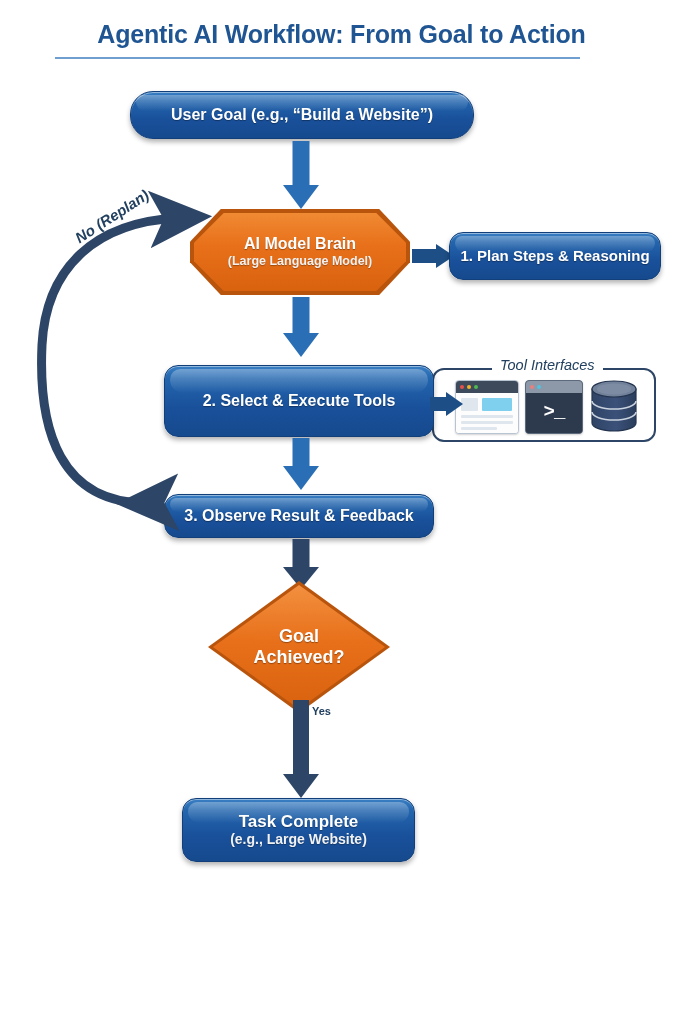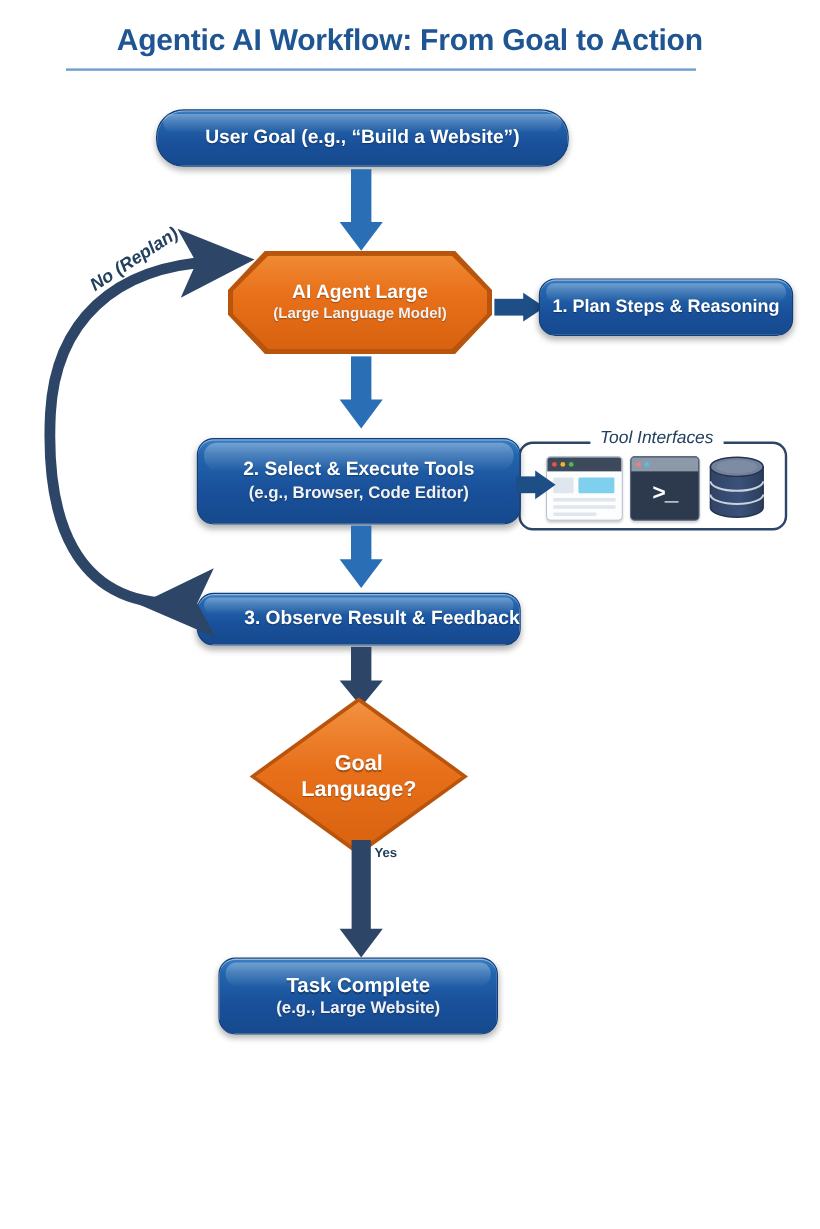--- a/index.html
+++ b/index.html
@@ -126,21 +126,21 @@
     <span class="l1">User Goal (e.g., “Build a Website”)</span>
   </div>
 
   <div class="arrow-v" style="left:281px;top:141px;width:40px;height:68px;">
     <div class="arrow-shaft" style="top:0;width:17px;height:46px;background:#2a6fb5;"></div>
     <div class="arrow-head" style="top:44px;border-left:18px solid transparent;border-right:18px solid transparent;border-top:24px solid #2a6fb5;"></div>
   </div>
 
   <div class="octagon-outer" style="position:absolute;left:190px;top:209px;width:220px;height:86px;">
     <div class="node octagon" style="position:absolute;left:4px;top:4px;width:212px;height:78px;flex-direction:column;">
-      <span class="l1">AI Agent Large</span>
+      <span class="l1">AI Model Brain</span>
       <span class="l2">(Large Language Model)</span>
     </div>
   </div>
 
   <div style="position:absolute;left:412px;top:244px;width:44px;height:24px;">
     <div style="position:absolute;left:0;top:5px;width:26px;height:14px;background:#1d4f86;"></div>
     <div style="position:absolute;left:24px;top:0;width:0;height:0;border-top:12px solid transparent;border-bottom:12px solid transparent;border-left:18px solid #1d4f86;"></div>
   </div>
 
   <div class="node bluebox" style="left:449px;top:232px;width:212px;height:48px;">
@@ -195,46 +195,45 @@
         <ellipse cx="25" cy="10" rx="22" ry="8" fill="#718199" stroke="#24344f" stroke-width="1.2"></ellipse>
         <ellipse cx="25" cy="10" rx="17" ry="5.6" fill="#8795ab" opacity=".55"></ellipse>
         <path d="M3,22 A22,8 0 0 0 47,22" fill="none" stroke="#c9d2de" stroke-width="1.6"></path>
         <path d="M3,33 A22,8 0 0 0 47,33" fill="none" stroke="#c9d2de" stroke-width="1.6"></path>
       </svg>
     </div>
   </div>
 
   <div class="node bluebox" style="left:164px;top:365px;width:270px;height:72px;flex-direction:column;">
     <span class="l1">2. Select &amp; Execute Tools</span>
-    <span class="l2" style="font-size:14px;">(e.g., Browser, Code Editor)</span>
   </div>
 
   <div style="position:absolute;left:430px;top:392px;width:36px;height:24px;">
     <div style="position:absolute;left:0;top:5px;width:18px;height:14px;background:#1d4f86;"></div>
     <div style="position:absolute;left:16px;top:0;width:0;height:0;border-top:12px solid transparent;border-bottom:12px solid transparent;border-left:17px solid #1d4f86;"></div>
   </div>
 
   <div class="arrow-v" style="left:281px;top:438px;width:40px;height:58px;">
     <div class="arrow-shaft" style="top:0;width:17px;height:30px;background:#2a6fb5;"></div>
     <div class="arrow-head" style="top:28px;border-left:18px solid transparent;border-right:18px solid transparent;border-top:24px solid #2a6fb5;"></div>
   </div>
 
-  <div class="node bluebox" style="left:164px;top:494px;width:270px;height:44px;justify-content:flex-end;">
+  <div class="node bluebox" style="left:164px;top:494px;width:270px;height:44px;">
     <span class="l1">3. Observe Result &amp; Feedback</span>
   </div>
 
   <div class="arrow-v" style="left:281px;top:539px;width:40px;height:58px;">
     <div class="arrow-shaft" style="top:0;width:17px;height:30px;background:#2d4566;"></div>
     <div class="arrow-head" style="top:28px;border-left:18px solid transparent;border-right:18px solid transparent;border-top:22px solid #2d4566;"></div>
   </div>
 
   <div class="diamond-outer" style="position:absolute;left:208px;top:581px;width:182px;height:132px;">
     <div class="node diamond" style="position:absolute;left:5px;top:4px;width:172px;height:124px;flex-direction:column;">
       <span class="l1" style="font-size:18px;">Goal</span>
-      <span class="l1" style="font-size:18px;">Language?</span>
+      <span class="l1" style="font-size:18px;">Achieved?</span>
     </div>
   </div>
 
   <div class="lbl" style="left:312px;top:705px;font-size:11px;">Yes</div>
 
   <div class="arrow-v" style="left:281px;top:700px;width:40px;height:104px;">
     <div class="arrow-shaft" style="top:0;width:16px;height:76px;background:#2d4566;"></div>
     <div class="arrow-head" style="top:74px;border-left:18px solid transparent;border-right:18px solid transparent;border-top:24px solid #2d4566;"></div>
   </div>
 

